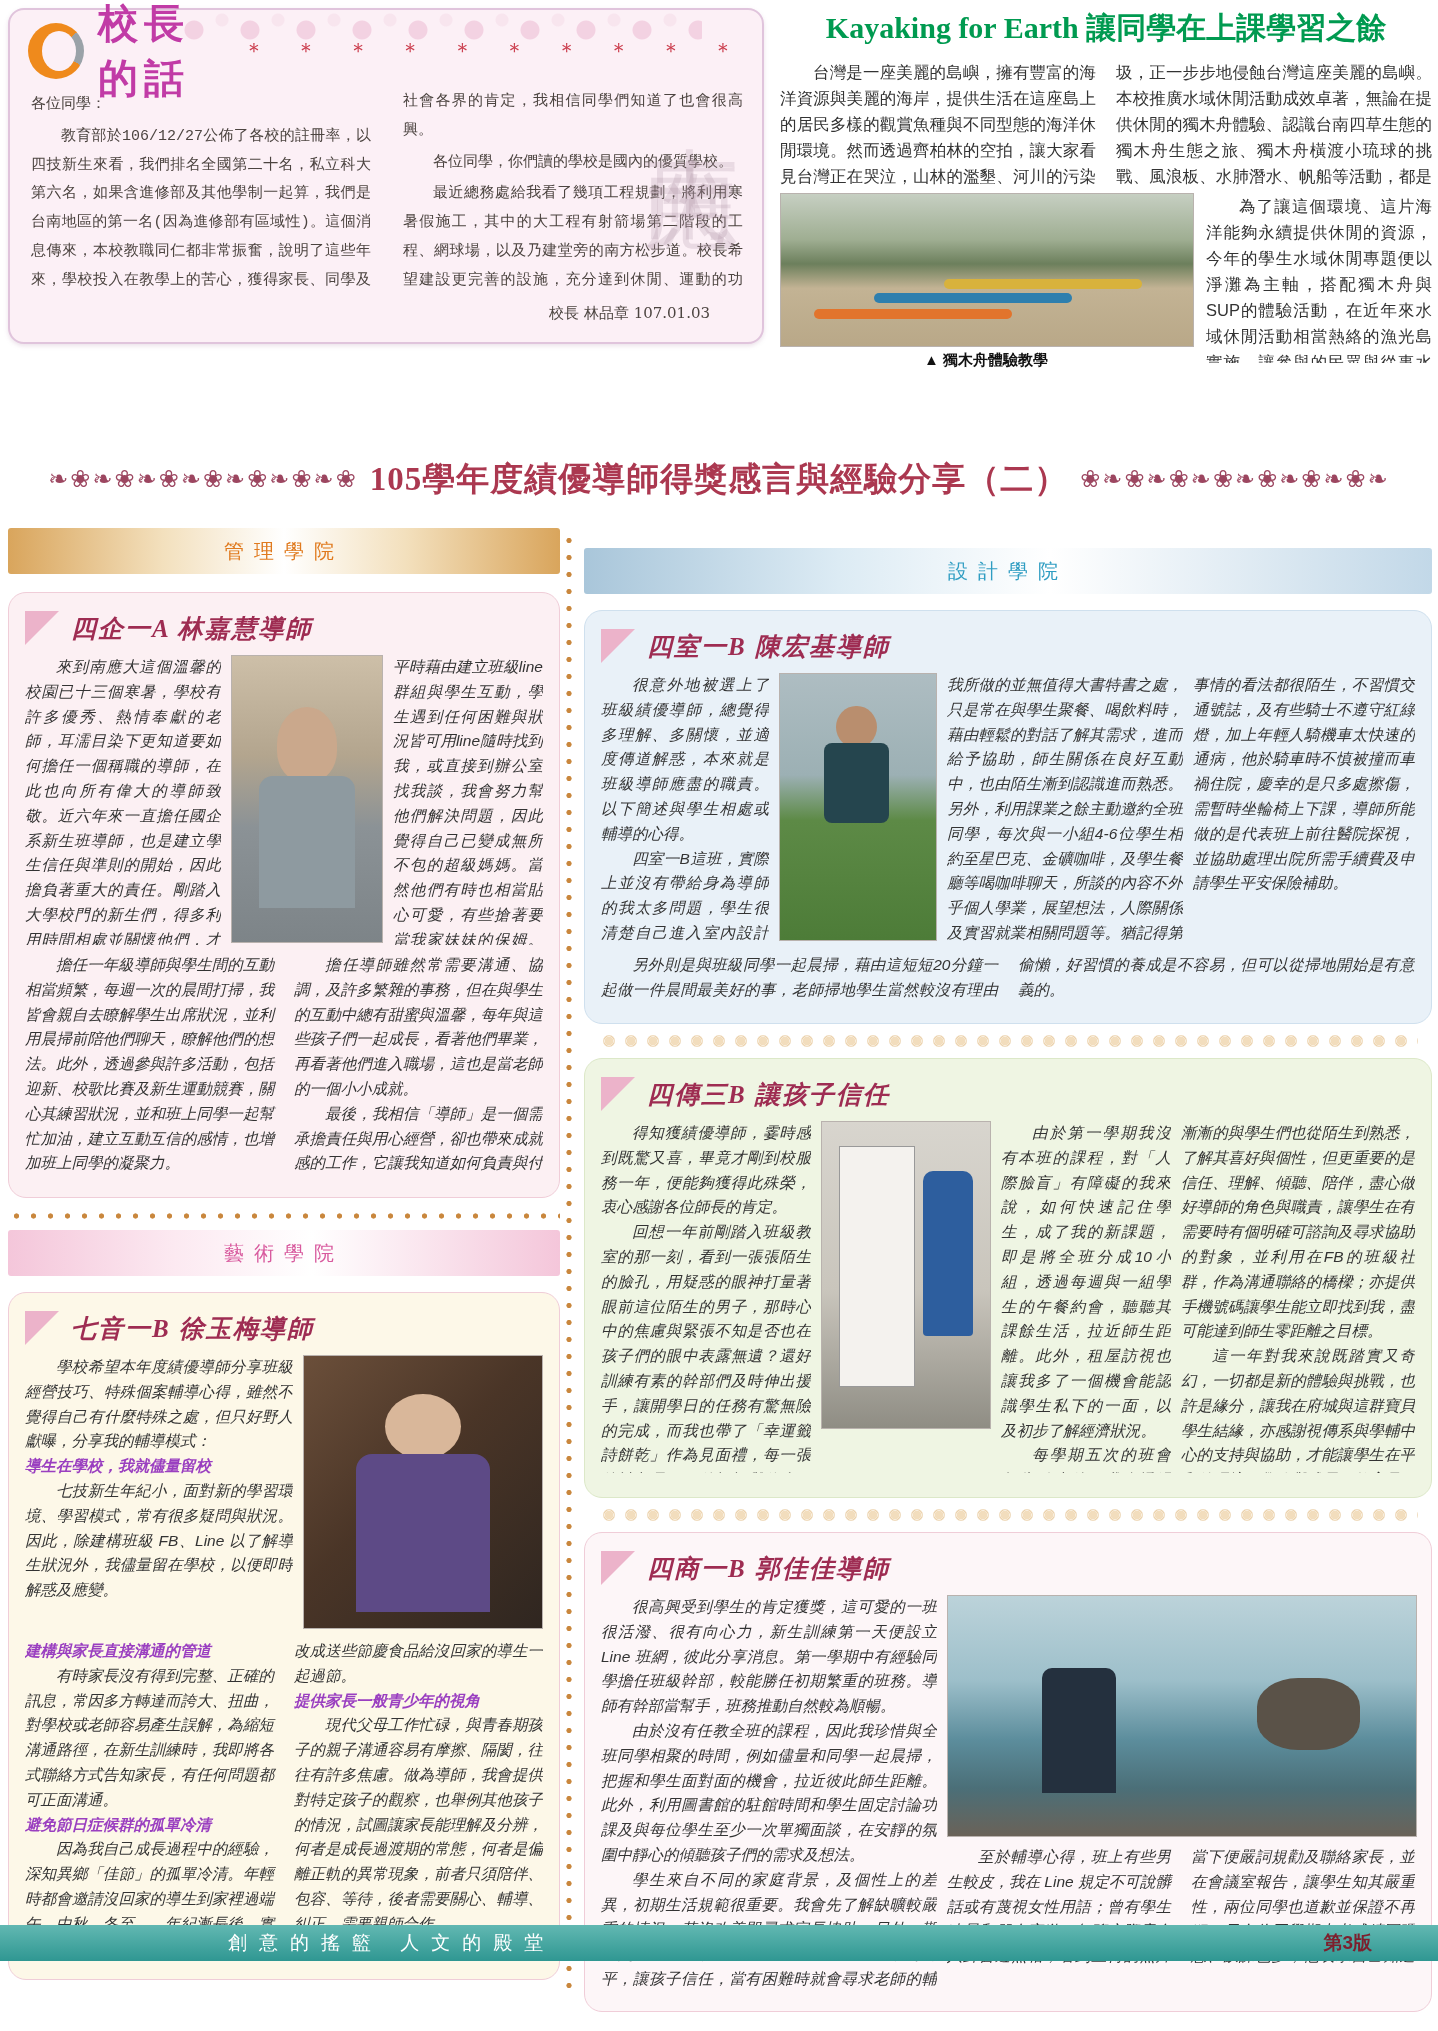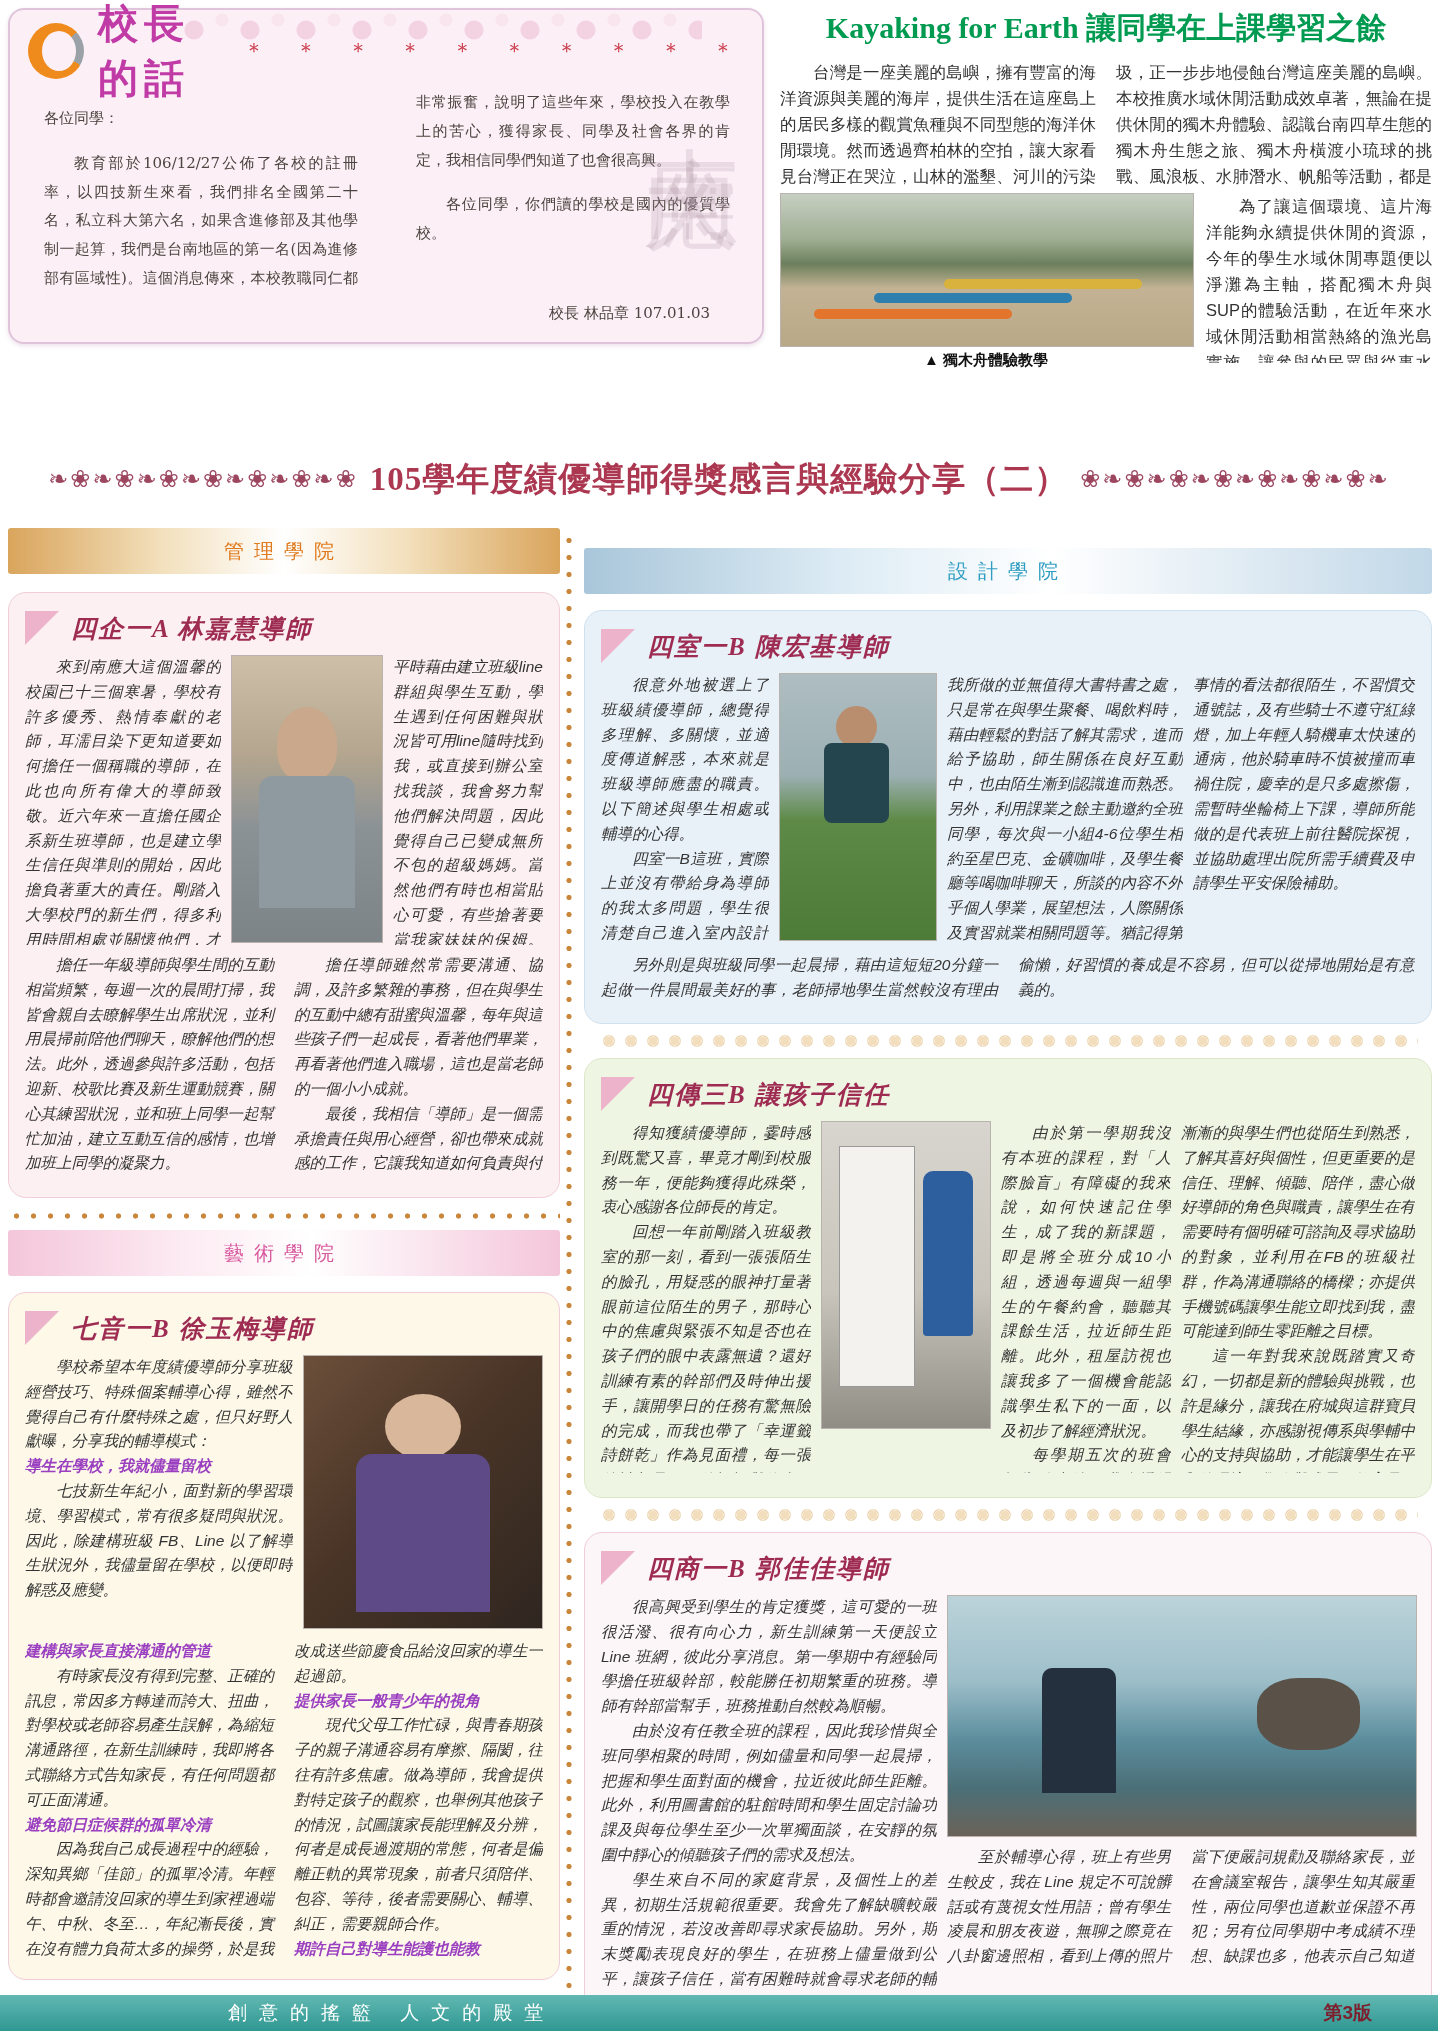--- a/index.html
+++ b/index.html
@@ -12,21 +12,21 @@
     background-size:56px 34px;background-repeat:repeat-x;opacity:.9;}
   .principal-head{display:flex;align-items:center;gap:14px;height:62px;}
   .logo{width:56px;height:56px;border-radius:50%;background:conic-gradient(from 210deg,#ef8a1c 0 55%,#9aa2a8 55% 75%,#ef8a1c 75% 100%);position:relative;flex:0 0 auto;}
   .logo::after{content:"";position:absolute;left:14px;top:8px;width:34px;height:40px;border-radius:50%;background:#fcf0f6;}
   .principal-title{font-size:40px;font-weight:bold;color:#c13ba6;letter-spacing:6px;}
   .asterisks{font-size:22px;color:#cc4050;letter-spacing:12px;margin-left:10px;white-space:nowrap;}
   .watermark{position:absolute;right:6px;top:60px;writing-mode:vertical-rl;font-family:"Liberation Serif",serif;
     font-size:96px;color:rgba(168,142,160,.22);letter-spacing:6px;pointer-events:none;}
   .letter{margin-top:6px;height:214px;column-count:2;column-gap:26px;overflow:hidden;
     font-family:"DejaVu Serif",serif;color:#4c4440;font-size:15px;line-height:1.92;}
-  .letter p{margin:16px;text-indent:2em;text-align:justify;}
+  .letter p{margin:3px;text-indent:2em;text-align:justify;font-family:Liberation Mono, monospace;}
   .letter p.salutation{text-indent:0;}
   .signature{font-family:"DejaVu Serif",serif;color:#4c4440;font-size:15px;text-align:right;padding-right:36px;margin-top:2px;}
   
   .kayaking{position:absolute;left:780px;top:4px;width:652px;height:348px;}
   .kayaking-title{font-family:"Liberation Serif",serif;font-weight:bold;font-size:30px;color:#009a50;text-align:center;margin:4px 0 10px 0;}
   .kayak-cols{display:flex;gap:20px;height:128px;overflow:hidden;}
   .kayak-cols .col{flex:1;font-size:16.5px;line-height:1.58;color:#333;overflow:hidden;}
   .kayak-row2{display:flex;gap:12px;margin-top:6px;}
   .kayak-photo{width:412px;height:152px;flex:0 0 auto;border:1px solid #bbb;
     background:linear-gradient(180deg,#c6cfc2 0%,#9fae92 30%,#6c7f5c 46%,#c3b394 62%,#b9a888 100%);position:relative;}
@@ -77,21 +77,21 @@
   .photo-chen{width:156px;height:266px;background:linear-gradient(180deg,#aebdc2 0%,#9cb0b4 38%,#5d8a46 55%,#4d7c38 100%);position:relative;}
   .photo-chen::before{content:"";position:absolute;left:36%;top:12%;width:26%;height:16%;border-radius:50%;background:#b98e6e;}
   .photo-chen::after{content:"";position:absolute;left:28%;top:26%;width:42%;height:30%;border-radius:8px;background:#25454e;}
   .photo-wang{width:168px;height:306px;background:linear-gradient(180deg,#d8d5ce 0%,#c9c5bc 55%,#8f8d84 100%);position:relative;}
   .photo-wang::before{content:"";position:absolute;left:10%;top:8%;width:44%;height:78%;background:#f4f2ee;border:1px solid #999;}
   .photo-wang::after{content:"";position:absolute;left:60%;top:16%;width:30%;height:54%;border-radius:10px 10px 4px 4px;background:#2d5e9e;}
   .photo-guo{width:100%;height:240px;background:linear-gradient(180deg,#bcd3da 0%,#9dbfca 35%,#5c8d9c 60%,#4b6f78 80%,#6a6258 100%);position:relative;}
   .photo-guo::before{content:"";position:absolute;right:12%;top:34%;width:22%;height:30%;border-radius:40%;background:#5a5248;}
   .photo-guo::after{content:"";position:absolute;left:20%;top:30%;width:16%;height:52%;border-radius:10px 10px 0 0;background:#24303e;}
   
-  .footer{position:absolute;left:0;top:1995px;width:1438px;height:36px;background:linear-gradient(180deg,#62b8b2,#2f9792);display:flex;align-items:center;}
+  .footer{position:absolute;left:0;top:1925px;width:1438px;height:36px;background:linear-gradient(180deg,#62b8b2,#2f9792);display:flex;align-items:center;}
   .footer-slogan{color:#ffffff;font-size:19px;letter-spacing:12px;margin-left:228px;white-space:nowrap;}
   .footer-page{color:#7d1f2d;font-size:19px;font-weight:bold;margin-left:auto;margin-right:66px;white-space:nowrap;}
 </style>
 </head>
 <body>
 
 <div class="page">
 
   <section class="principal">
     <div class="beads"></div>

